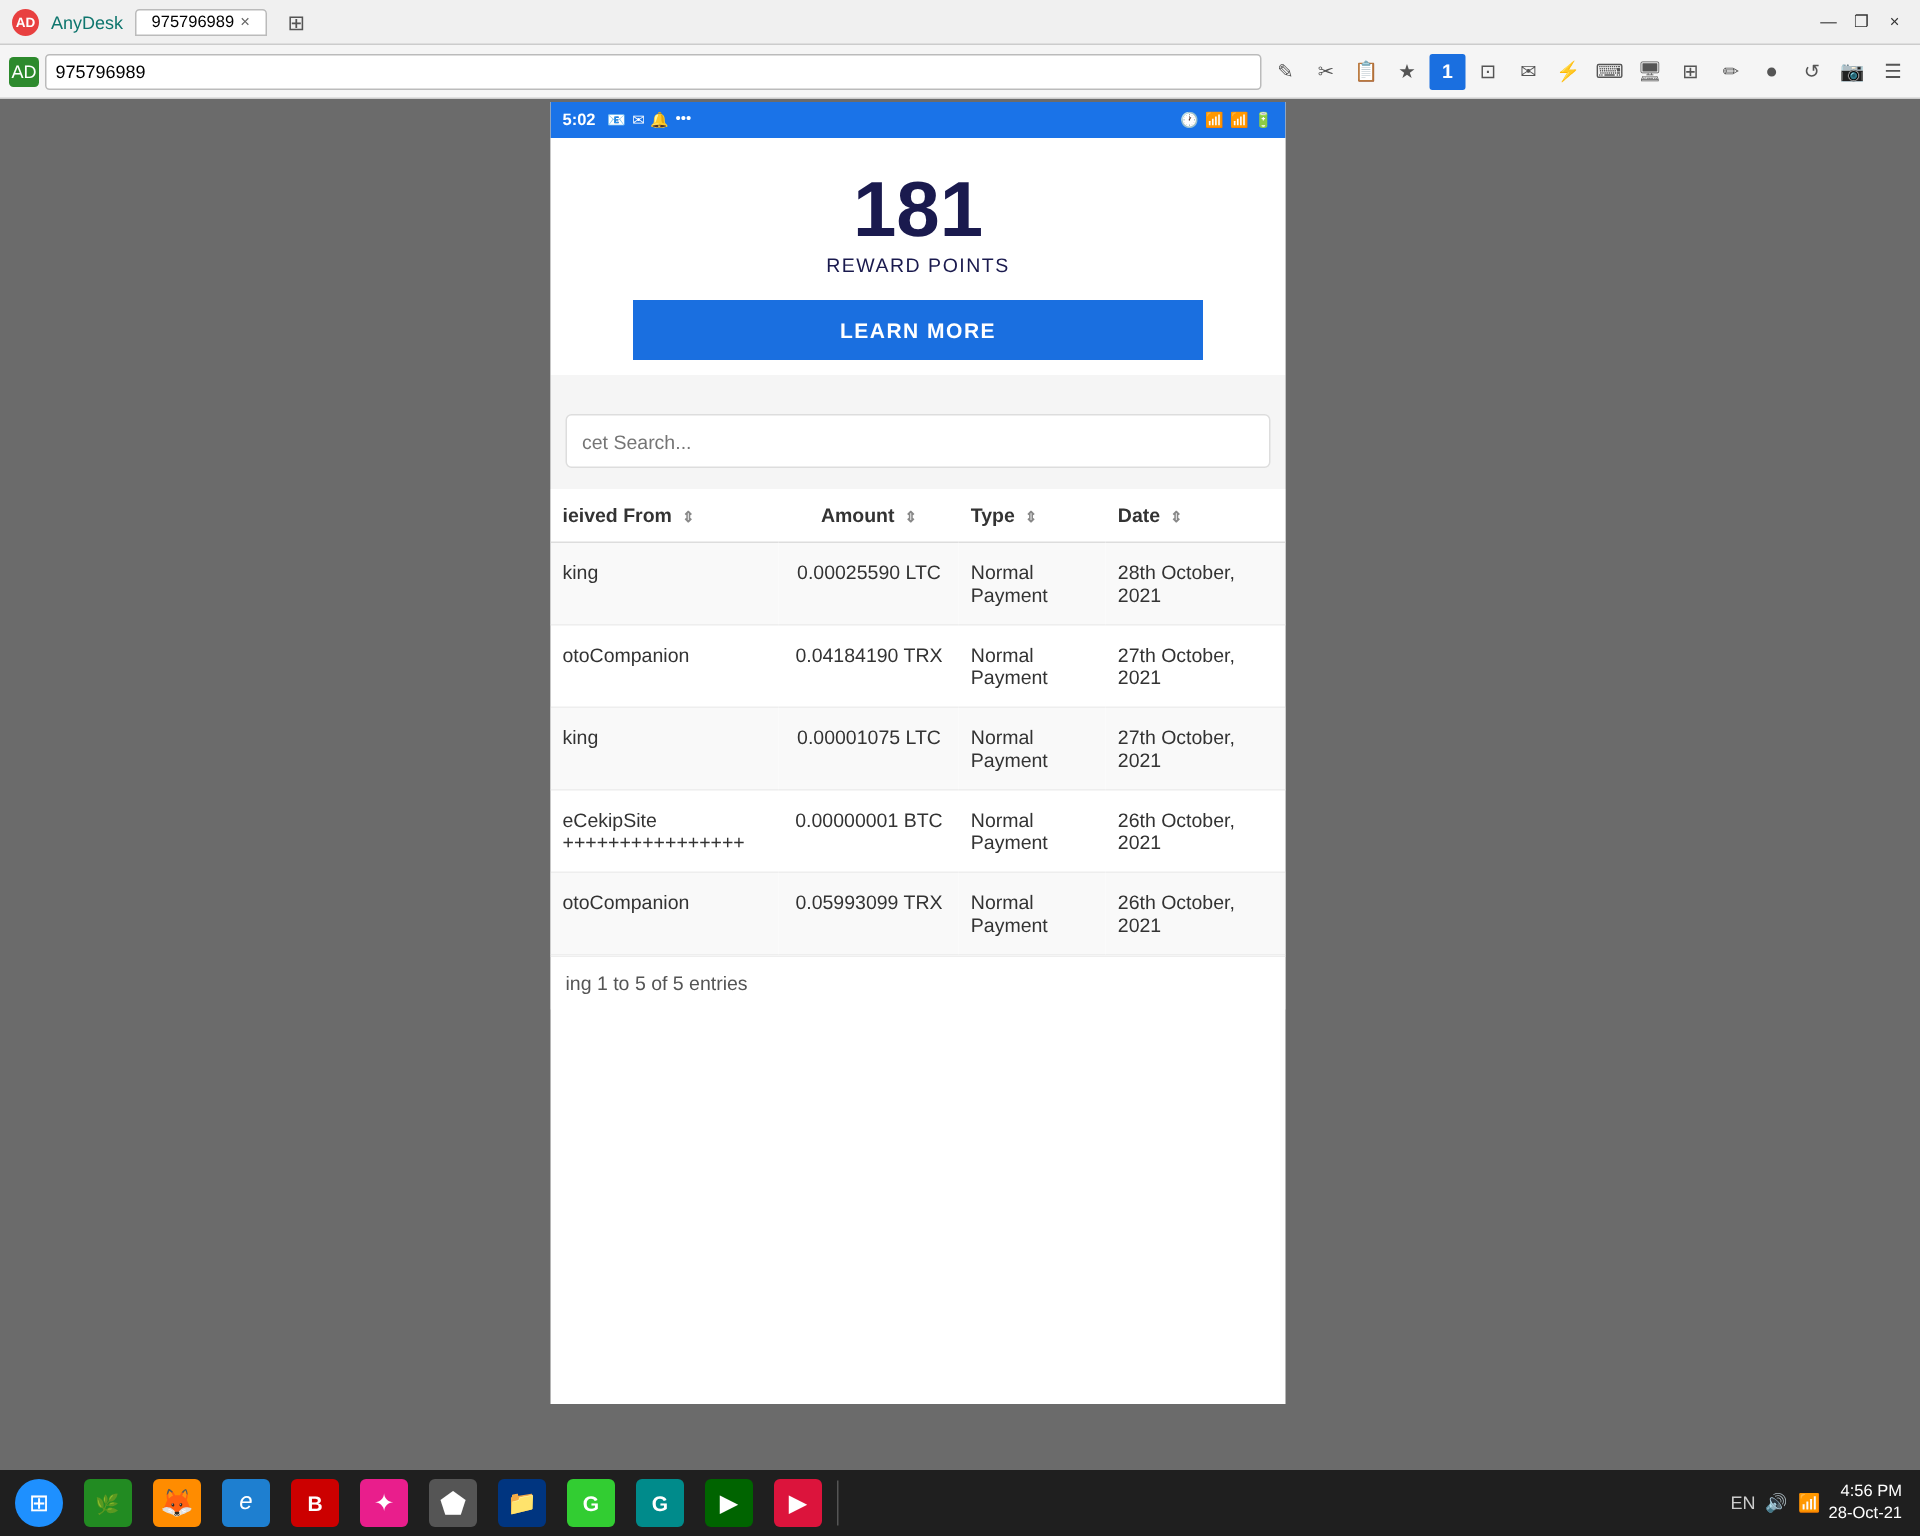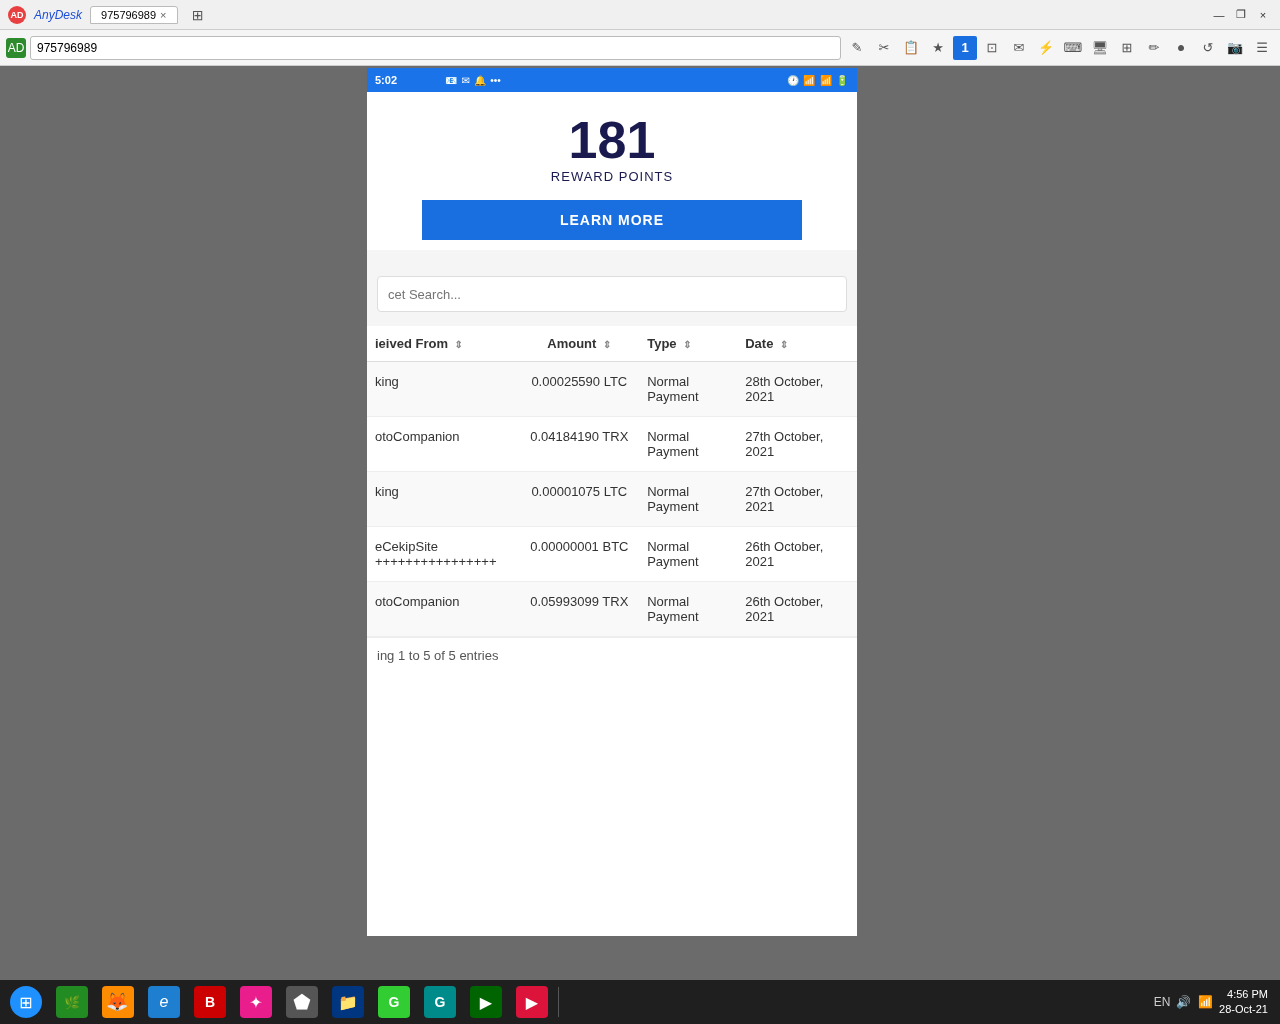--- a/index.html
+++ b/index.html
@@ -27,22 +27,21 @@
     }
     .titlebar-logo {
       width: 18px; height: 18px;
       background: #e84040;
       border-radius: 50%;
       display: flex; align-items: center; justify-content: center;
       color: white; font-size: 9px; font-weight: bold;
     }
     .titlebar-title {
       font-size: 12px;
-      color: #1d4ed8;
-      font-style: italic;
+      color: #0f766e;
     }
     .titlebar-tab {
       background: white;
       border: 1px solid #bbb;
       border-radius: 3px 3px 0 0;
       padding: 2px 10px;
       font-size: 11px;
       display: flex; align-items: center; gap: 4px;
     }
     .titlebar-close-btn {
@@ -114,21 +113,20 @@
 
     
     .status-bar {
       height: 24px;
       background: #1a73e8;
       display: flex;
       align-items: center;
       padding: 0 8px;
       color: white;
       font-size: 11px;
-      gap: 40px;
     }
     .status-time { font-weight: bold; }
     .status-icons { margin-left: 8px; display: flex; gap: 4px; font-size: 10px; }
     .status-right { margin-left: auto; display: flex; gap: 4px; font-size: 10px; align-items: center; }
 
     
     .reward-section {
       padding: 20px 10px 10px;
       text-align: center;
       background: white;

